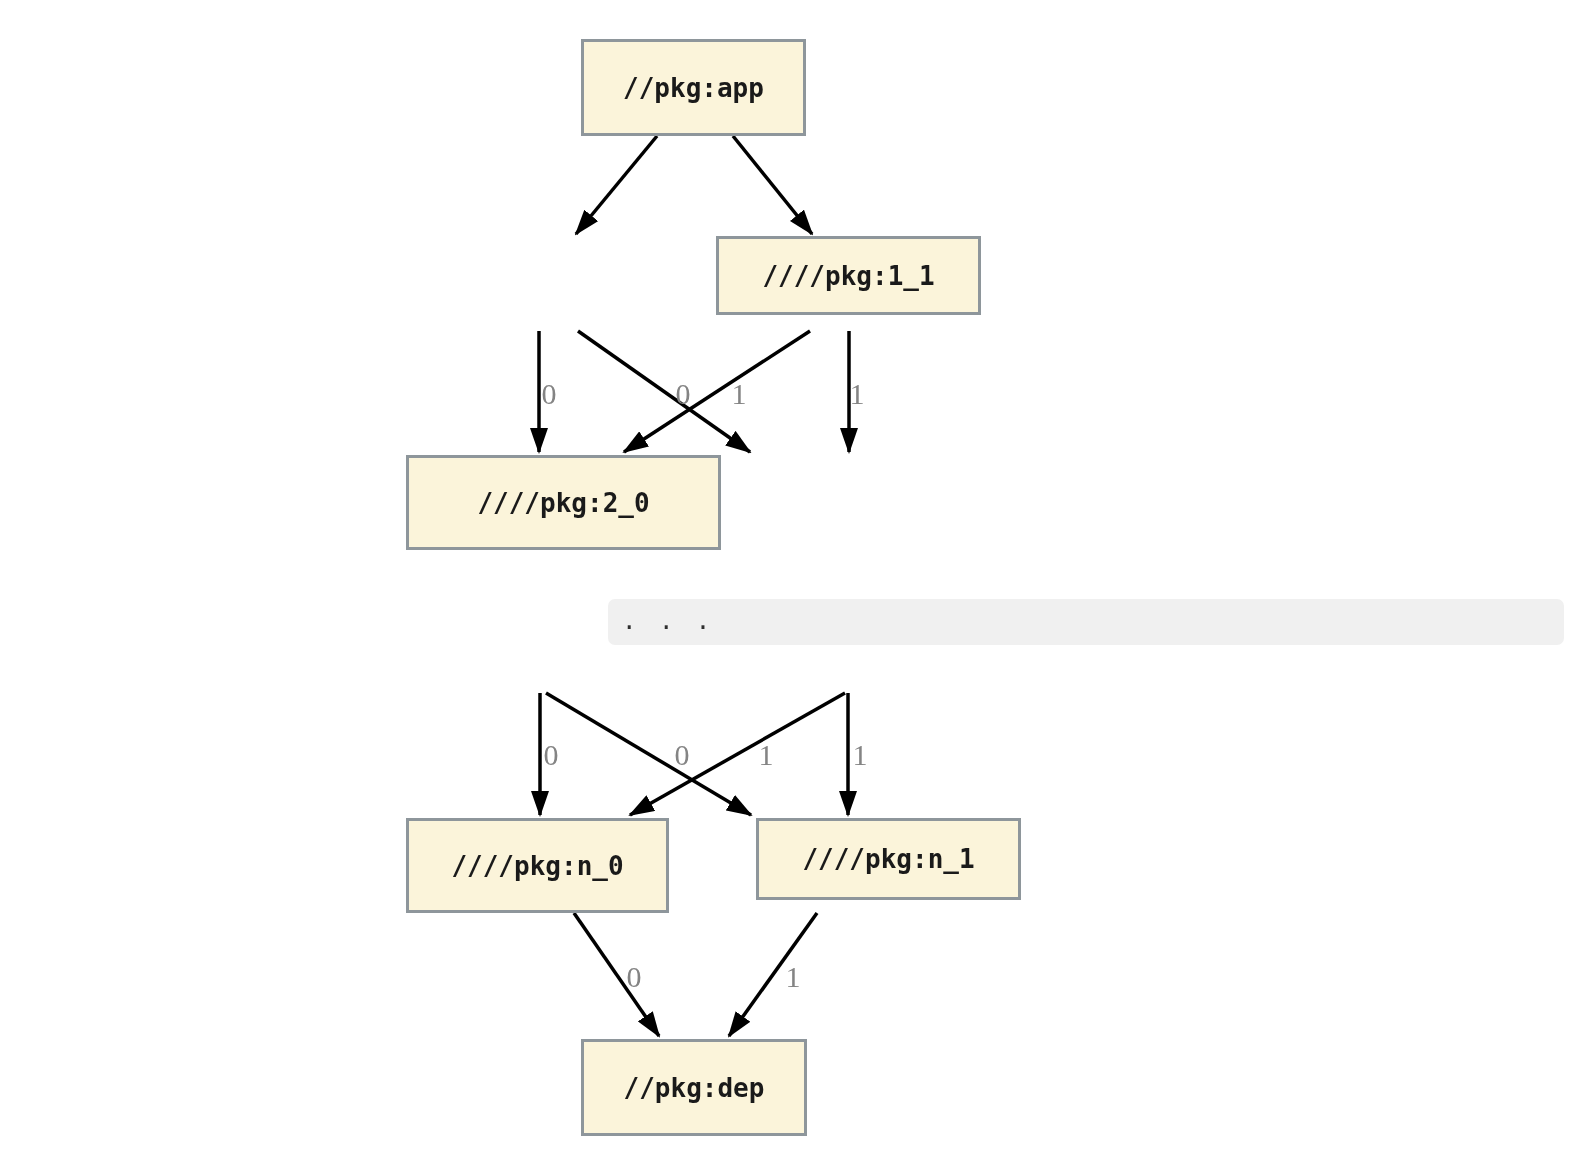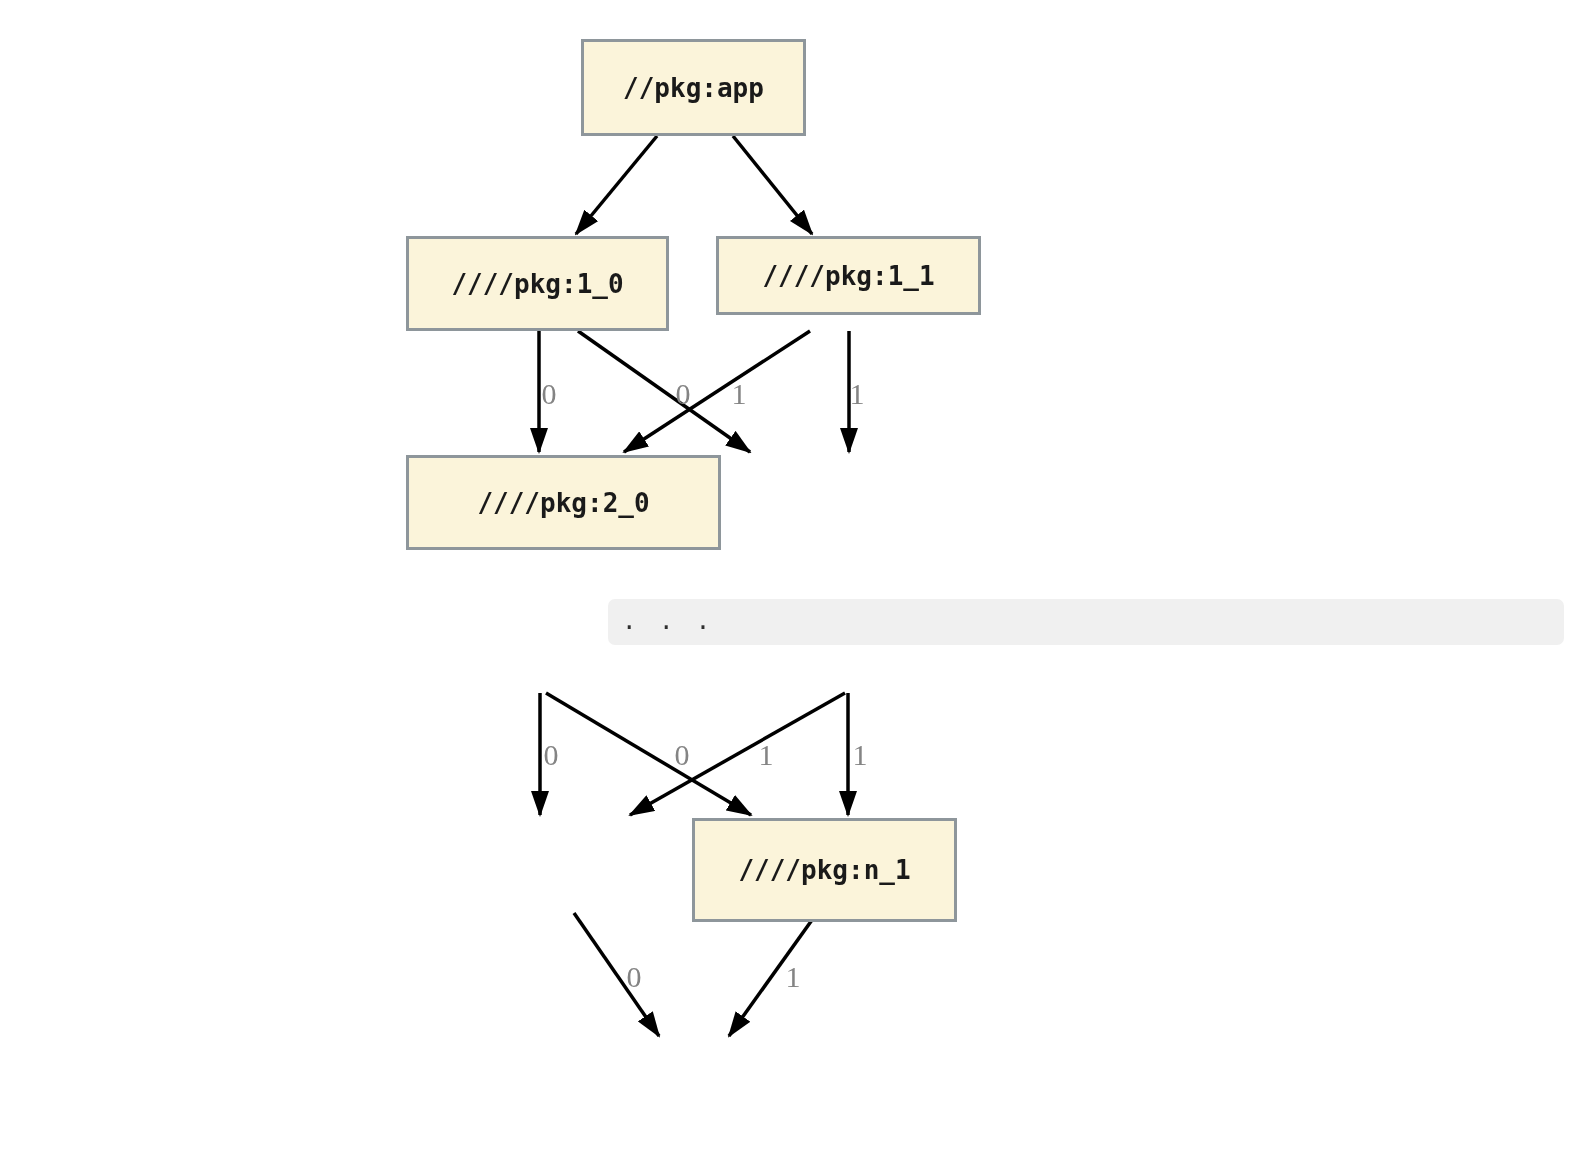--- a/index.html
+++ b/index.html
@@ -86,42 +86,45 @@
     <line x1="845" y1="693" x2="630" y2="815" marker-end="url(#arrow)"></line>
     <line x1="848" y1="693" x2="848" y2="815" marker-end="url(#arrow)"></line>
     <line x1="574" y1="913" x2="659" y2="1036" marker-end="url(#arrow)"></line>
     <line x1="817" y1="913" x2="729" y2="1036" marker-end="url(#arrow)"></line>
   </svg>
 
   <div class="node" style="left:581px;top:39px;width:225px;height:97px">
     <span>//pkg:app</span>
   </div>
 
-  <div class="node" style="left:406px;top:236px;width:263px;height:95px">
-    <span>////pkg:1_0</span>
-  </div>
 
   <div class="node" style="left:716px;top:236px;width:265px;height:79px">
     <span>////pkg:1_1</span>
   </div>
 
   <div class="node" style="left:406px;top:455px;width:315px;height:95px">
     <span>////pkg:2_0</span>
   </div>
 
 
   <div class="code-strip">
     <span class="dots">. . .</span>
   </div>
 
+  <div class="node" style="left:406px;top:818px;width:263px;height:95px">
+    <span>////pkg:n_0</span>
+  </div>
 
-  <div class="node" style="left:692px;top:818px;width:265px;height:104px">
+  <div class="node" style="left:756px;top:818px;width:265px;height:82px">
     <span>////pkg:n_1</span>
   </div>
 
+  <div class="node" style="left:581px;top:1039px;width:226px;height:97px">
+    <span>//pkg:dep</span>
+  </div>
 
   <span class="elabel" style="left:549px;top:394px">0</span>
   <span class="elabel" style="left:683px;top:394px">0</span>
   <span class="elabel" style="left:739px;top:394px">1</span>
   <span class="elabel" style="left:857px;top:394px">1</span>
 
   <span class="elabel" style="left:551px;top:755px">0</span>
   <span class="elabel" style="left:682px;top:755px">0</span>
   <span class="elabel" style="left:766px;top:755px">1</span>
   <span class="elabel" style="left:860px;top:755px">1</span>

